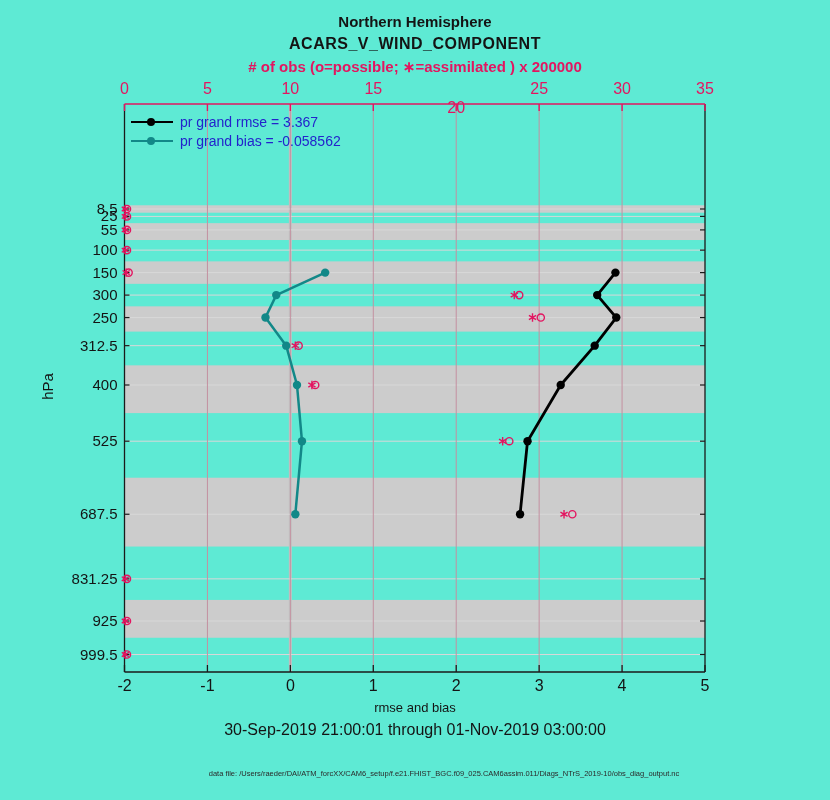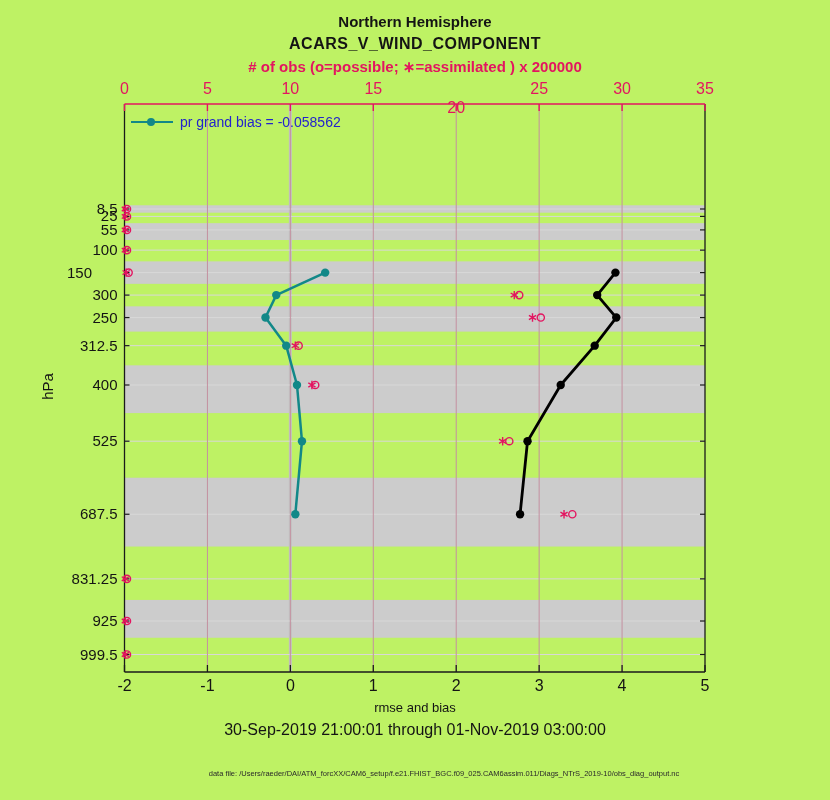--- a/index.html
+++ b/index.html
@@ -1,16 +1,16 @@
 <!DOCTYPE html>
 <html><head>
 <meta charset="utf-8">
 <style>
   html,body{margin:0;padding:0;background:#fff;}
-  .canvas{position:relative;width:830px;height:800px;background:#bef264;
+  .canvas{position:relative;width:830px;height:800px;background:#5eead4;
           font-family:"Liberation Sans",sans-serif;overflow:hidden;}
   .ttl{position:absolute;left:0;right:0;text-align:center;color:#141414;}
   .ttl1{top:13px;font-size:15px;font-weight:bold;}
   .ttl2{top:35px;font-size:16px;font-weight:bold;letter-spacing:.5px;}
   .obsTtl{top:58px;font-size:15px;font-weight:bold;}
   svg#chart{position:absolute;left:0;top:0;}
   .tickLbl{position:absolute;width:48px;margin-left:-24px;text-align:center;
            font-size:16px;color:#141414;white-space:nowrap;}
   .lvlLbl{position:absolute;width:76px;text-align:right;font-size:15px;
           color:#141414;height:14px;line-height:14px;}
@@ -179,35 +179,42 @@
       <div class="tickLbl" style="left: 456.214px; top: 677px;">2</div>
       <div class="tickLbl" style="left: 539.143px; top: 677px;">3</div>
       <div class="tickLbl" style="left: 622.071px; top: 677px;">4</div>
       <div class="tickLbl" style="left: 705px; top: 677px;">5</div>
     </div>
   <div id="levelLabels">
       <div class="lvlLbl" style="left: 41.5px; top: 202px;">8.5</div>
       <div class="lvlLbl" style="left: 41.5px; top: 209.418px;">25</div>
       <div class="lvlLbl" style="left: 41.5px; top: 222.904px;">55</div>
       <div class="lvlLbl" style="left: 41.5px; top: 243.133px;">100</div>
-      <div class="lvlLbl" style="left: 41.5px; top: 265.611px; text-align: center;">150</div>
+      <div class="lvlLbl" style="left: 41.5px; top: 265.611px;">150</div>
       <div class="lvlLbl" style="left: 41.5px; top: 288.088px;">300</div>
       <div class="lvlLbl" style="left: 41.5px; top: 310.565px;">250</div>
       <div class="lvlLbl" style="left: 41.5px; top: 338.662px;">312.5</div>
       <div class="lvlLbl" style="left: 41.5px; top: 377.997px;">400</div>
       <div class="lvlLbl" style="left: 41.5px; top: 434.19px;">525</div>
       <div class="lvlLbl" style="left: 41.5px; top: 507.242px;">687.5</div>
       <div class="lvlLbl" style="left: 41.5px; top: 571.864px;">831.25</div>
       <div class="lvlLbl" style="left: 41.5px; top: 614.009px;">925</div>
       <div class="lvlLbl" style="left: 41.5px; top: 647.5px;">999.5</div>
     </div>
 
   <div class="legend">
     <div class="legRow">
       <span class="sw">
+          <span class="ln" style="background: rgb(0, 0, 0);"></span>
+          <span class="dt" style="background: rgb(0, 0, 0);"></span>
+        </span>
+      <span class="legTxt" style="color: rgb(35, 35, 204);">pr grand rmse = 3.367</span>
+    </div>
+    <div class="legRow">
+      <span class="sw">
           <span class="ln" style="background: rgb(18, 136, 136);"></span>
           <span class="dt" style="background: rgb(18, 136, 136);"></span>
         </span>
       <span class="legTxt" style="color: rgb(35, 35, 204);">pr grand bias = -0.058562</span>
     </div>
   </div>
 
   <div class="ylab">hPa</div>
   <div class="xlab">rmse and bias</div>
   <div class="dateRange">30-Sep-2019 21:00:01 through 01-Nov-2019 03:00:00</div>

